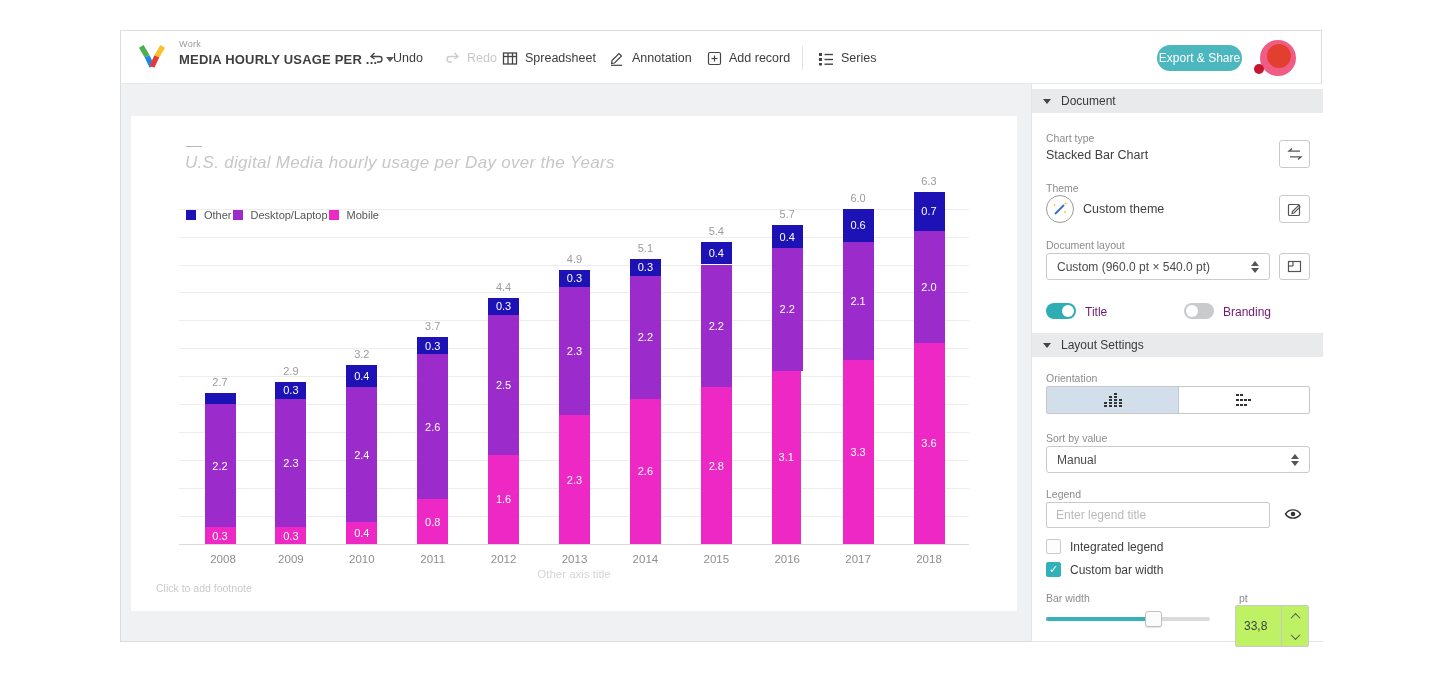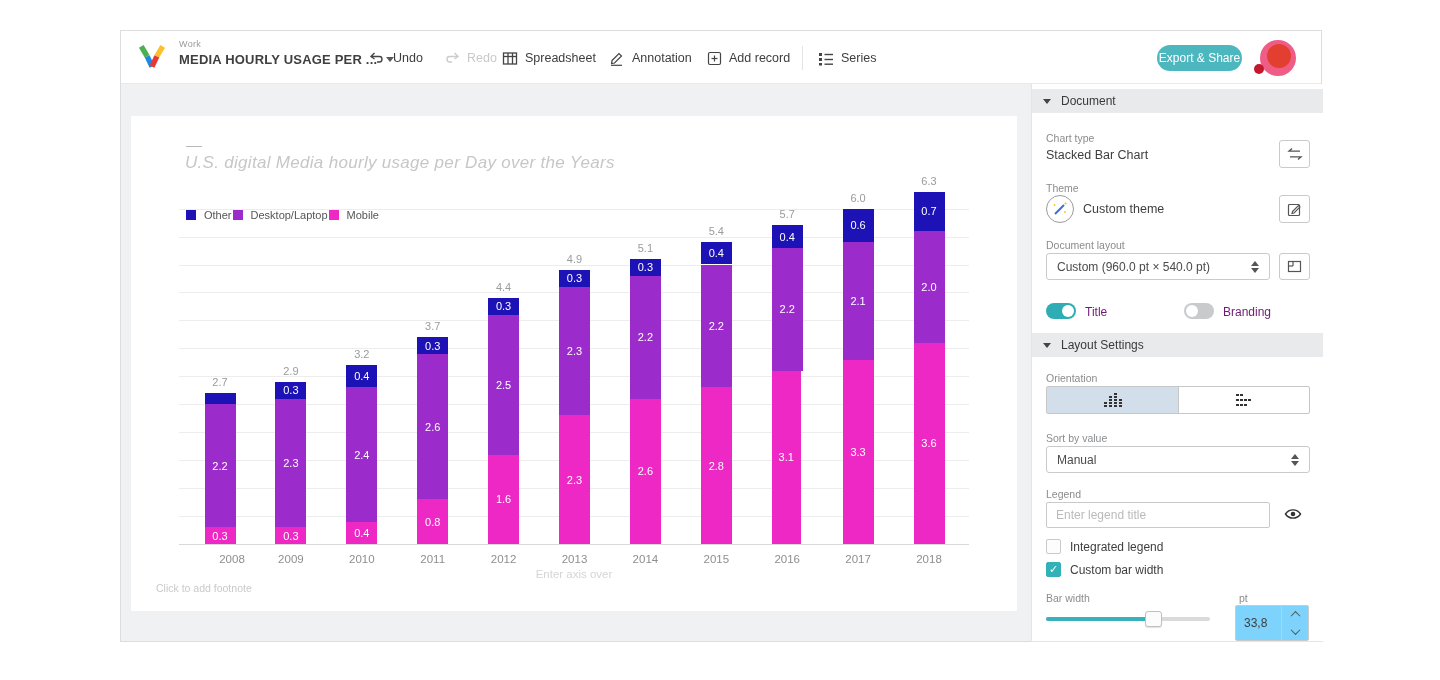--- a/index.html
+++ b/index.html
@@ -66,21 +66,21 @@
   .text-input { position:absolute; height:26px; background:#fff; border:1px solid #c9cacc; border-radius:2px; font-size:12px; color:#3e3e3e; padding:0 9px; font-family:"Liberation Sans", sans-serif; }
   .text-input::placeholder { color:#b9babc; }
   .checkbox-row { position:absolute; display:flex; align-items:center; gap:9px; cursor:pointer; }
   .cbox { width:15px; height:15px; border:1px solid #c9cacc; border-radius:2px; background:#fdfdfd; display:flex; align-items:center; justify-content:center; }
   .cbox.checked { background:#33b1b8; border-color:#33b1b8; color:#fff; font-size:11px; }
   .cb-label { font-size:12px; color:#3e3e3e; }
   .slider { position:absolute; height:16px; cursor:pointer; }
   .slider .track { position:absolute; left:0; top:6px; width:100%; height:4px; border-radius:2px; background:#d9dadb; }
   .slider .fill { position:absolute; left:0; top:6px; height:4px; border-radius:2px; background:#38b2ba; }
   .slider .handle { position:absolute; top:0; width:17px; height:16px; background:#fcfcfc; border:1px solid #bfc0c2; border-radius:3px; box-shadow:0 1px 1px rgba(0,0,0,.12); }
-  .spinbox { position:absolute; width:74px; height:36px; border:1px solid #c9cacc; border-radius:2px; background:#7dd3fc; display:flex; }
+  .spinbox { position:absolute; width:74px; height:42px; border:1px solid #c9cacc; border-radius:2px; background:#bef264; display:flex; }
   .spin-val { flex:1; display:flex; align-items:center; padding-left:8px; font-size:12px; color:#3e3e3e; }
   .spin-btns { width:27px; border-left:1px solid #c9cacc; display:flex; flex-direction:column; }
   .spin-btn { flex:1; display:flex; align-items:center; justify-content:center; cursor:pointer; }
   .chev { width:7px; height:7px; border-right:1.6px solid #555; border-bottom:1.6px solid #555; }
   .chev.up { transform:rotate(-135deg) translate(-1px,-1px); }
   .chev.down { transform:rotate(45deg) translate(-1px,-1px); }
 </style>
 </head>
 <body>
 
@@ -192,21 +192,21 @@
         <div class="gridline" style="top: 120.55px;"></div>
         <div class="gridline" style="top: 92.6px;"></div>
         <div class="seg" style="left: 73.5px; top: 411.23px; width: 31px; height: 16.77px; background: rgb(237, 40, 196);">
           <div class="seglab">0.3</div>
         </div>
         <div class="seg" style="left: 73.5px; top: 288.25px; width: 31px; height: 122.98px; background: rgb(156, 43, 203);">
           <div class="seglab">2.2</div>
         </div>
         <div class="seg" style="left: 73.5px; top: 277.07px; width: 31px; height: 11.18px; background: rgb(29, 18, 181);"></div>
         <div class="total" style="left: 69px; top: 260.07px;">2.7</div>
-        <div class="xlab" style="left: 76px; top: 437px;">2008</div>
+        <div class="xlab" style="left: 67px; top: 437px;">2008</div>
         <div class="seg" style="left: 144.4px; top: 411.23px; width: 31px; height: 16.77px; background: rgb(237, 40, 196);">
           <div class="seglab">0.3</div>
         </div>
         <div class="seg" style="left: 144.4px; top: 282.66px; width: 31px; height: 128.57px; background: rgb(156, 43, 203);">
           <div class="seglab">2.3</div>
         </div>
         <div class="seg" style="left: 144.4px; top: 265.89px; width: 31px; height: 16.77px; background: rgb(29, 18, 181);">
           <div class="seglab">0.3</div>
         </div>
         <div class="total" style="left: 139.9px; top: 248.89px;">2.9</div>
@@ -304,21 +304,21 @@
         </div>
         <div class="seg" style="left: 782.5px; top: 114.96px; width: 31px; height: 111.8px; background: rgb(156, 43, 203);">
           <div class="seglab">2.0</div>
         </div>
         <div class="seg" style="left: 782.5px; top: 75.83px; width: 31px; height: 39.13px; background: rgb(29, 18, 181);">
           <div class="seglab">0.7</div>
         </div>
         <div class="total" style="left: 778px; top: 58.83px;">6.3</div>
         <div class="xlab" style="left: 773px; top: 437px;">2018</div>
       </div>
-    <div class="axis-title-ph">Enter axis over</div>
+    <div class="axis-title-ph">Other axis title</div>
     <div class="footnote-ph">Click to add footnote</div>
   </div>
 
   <div class="panel">
 
     <div class="section-header" style="top:5px;">
       <span class="tri-down"></span>
       <span>Document</span>
     </div>
 

